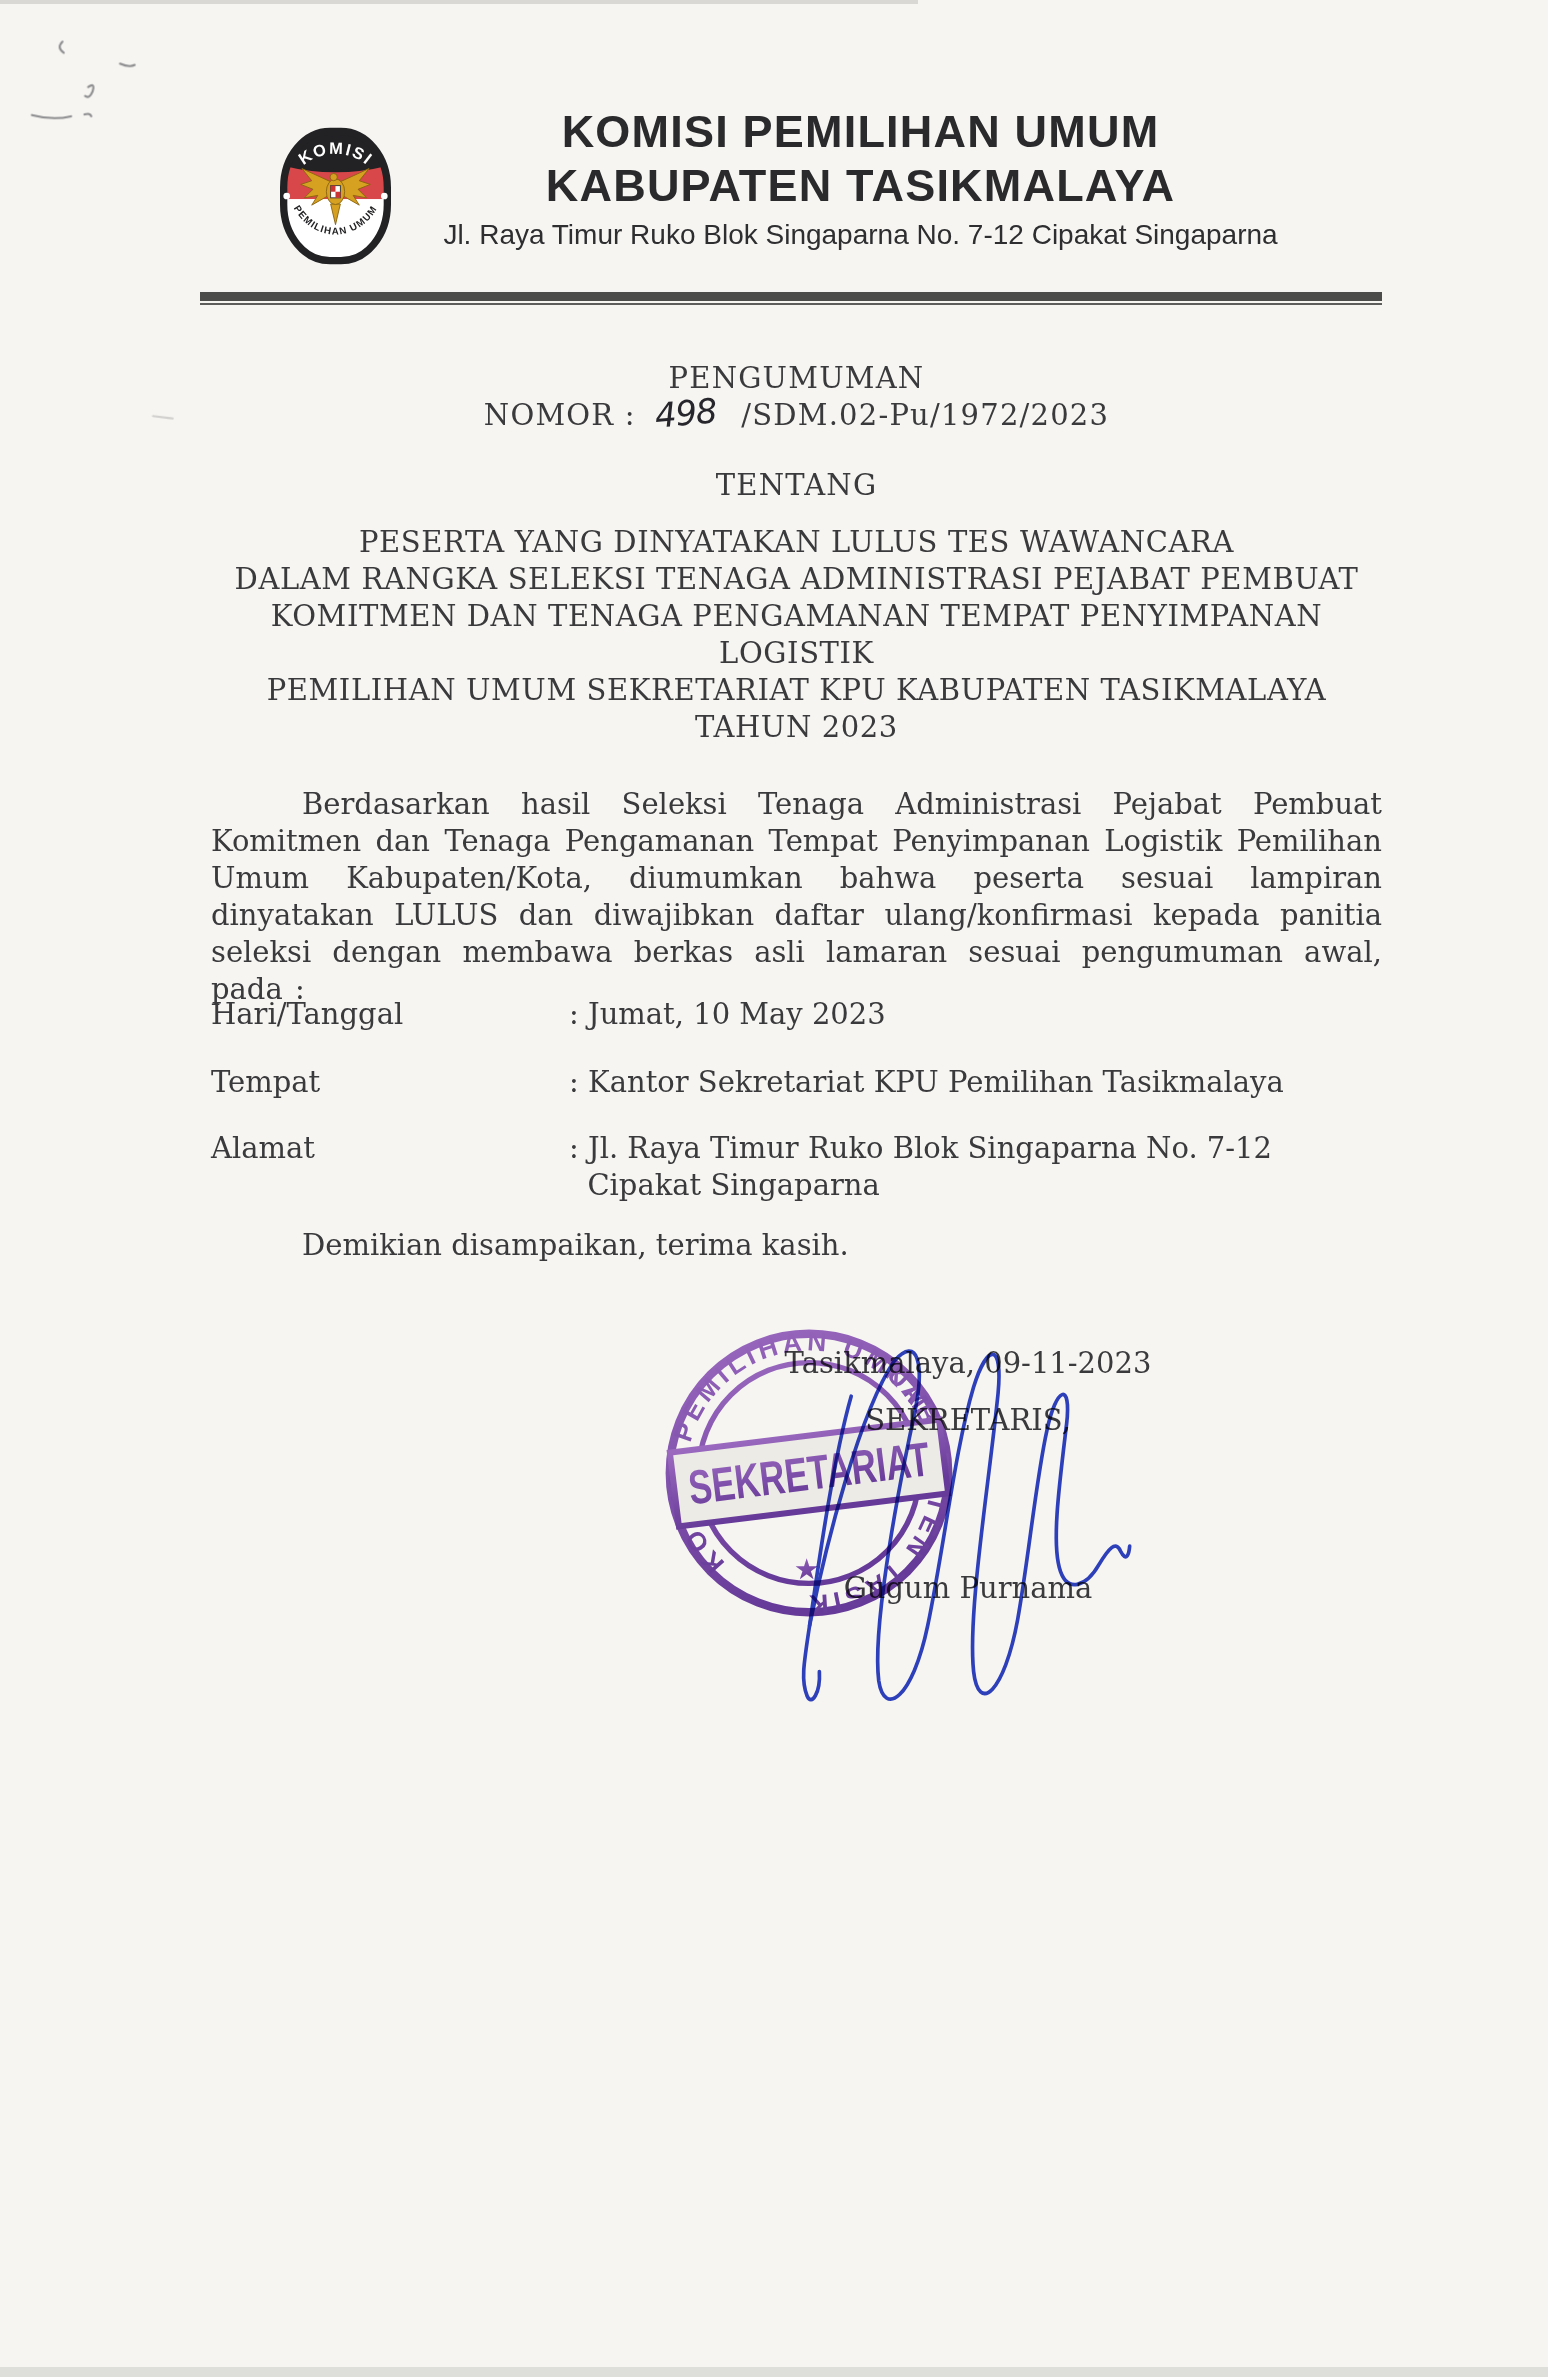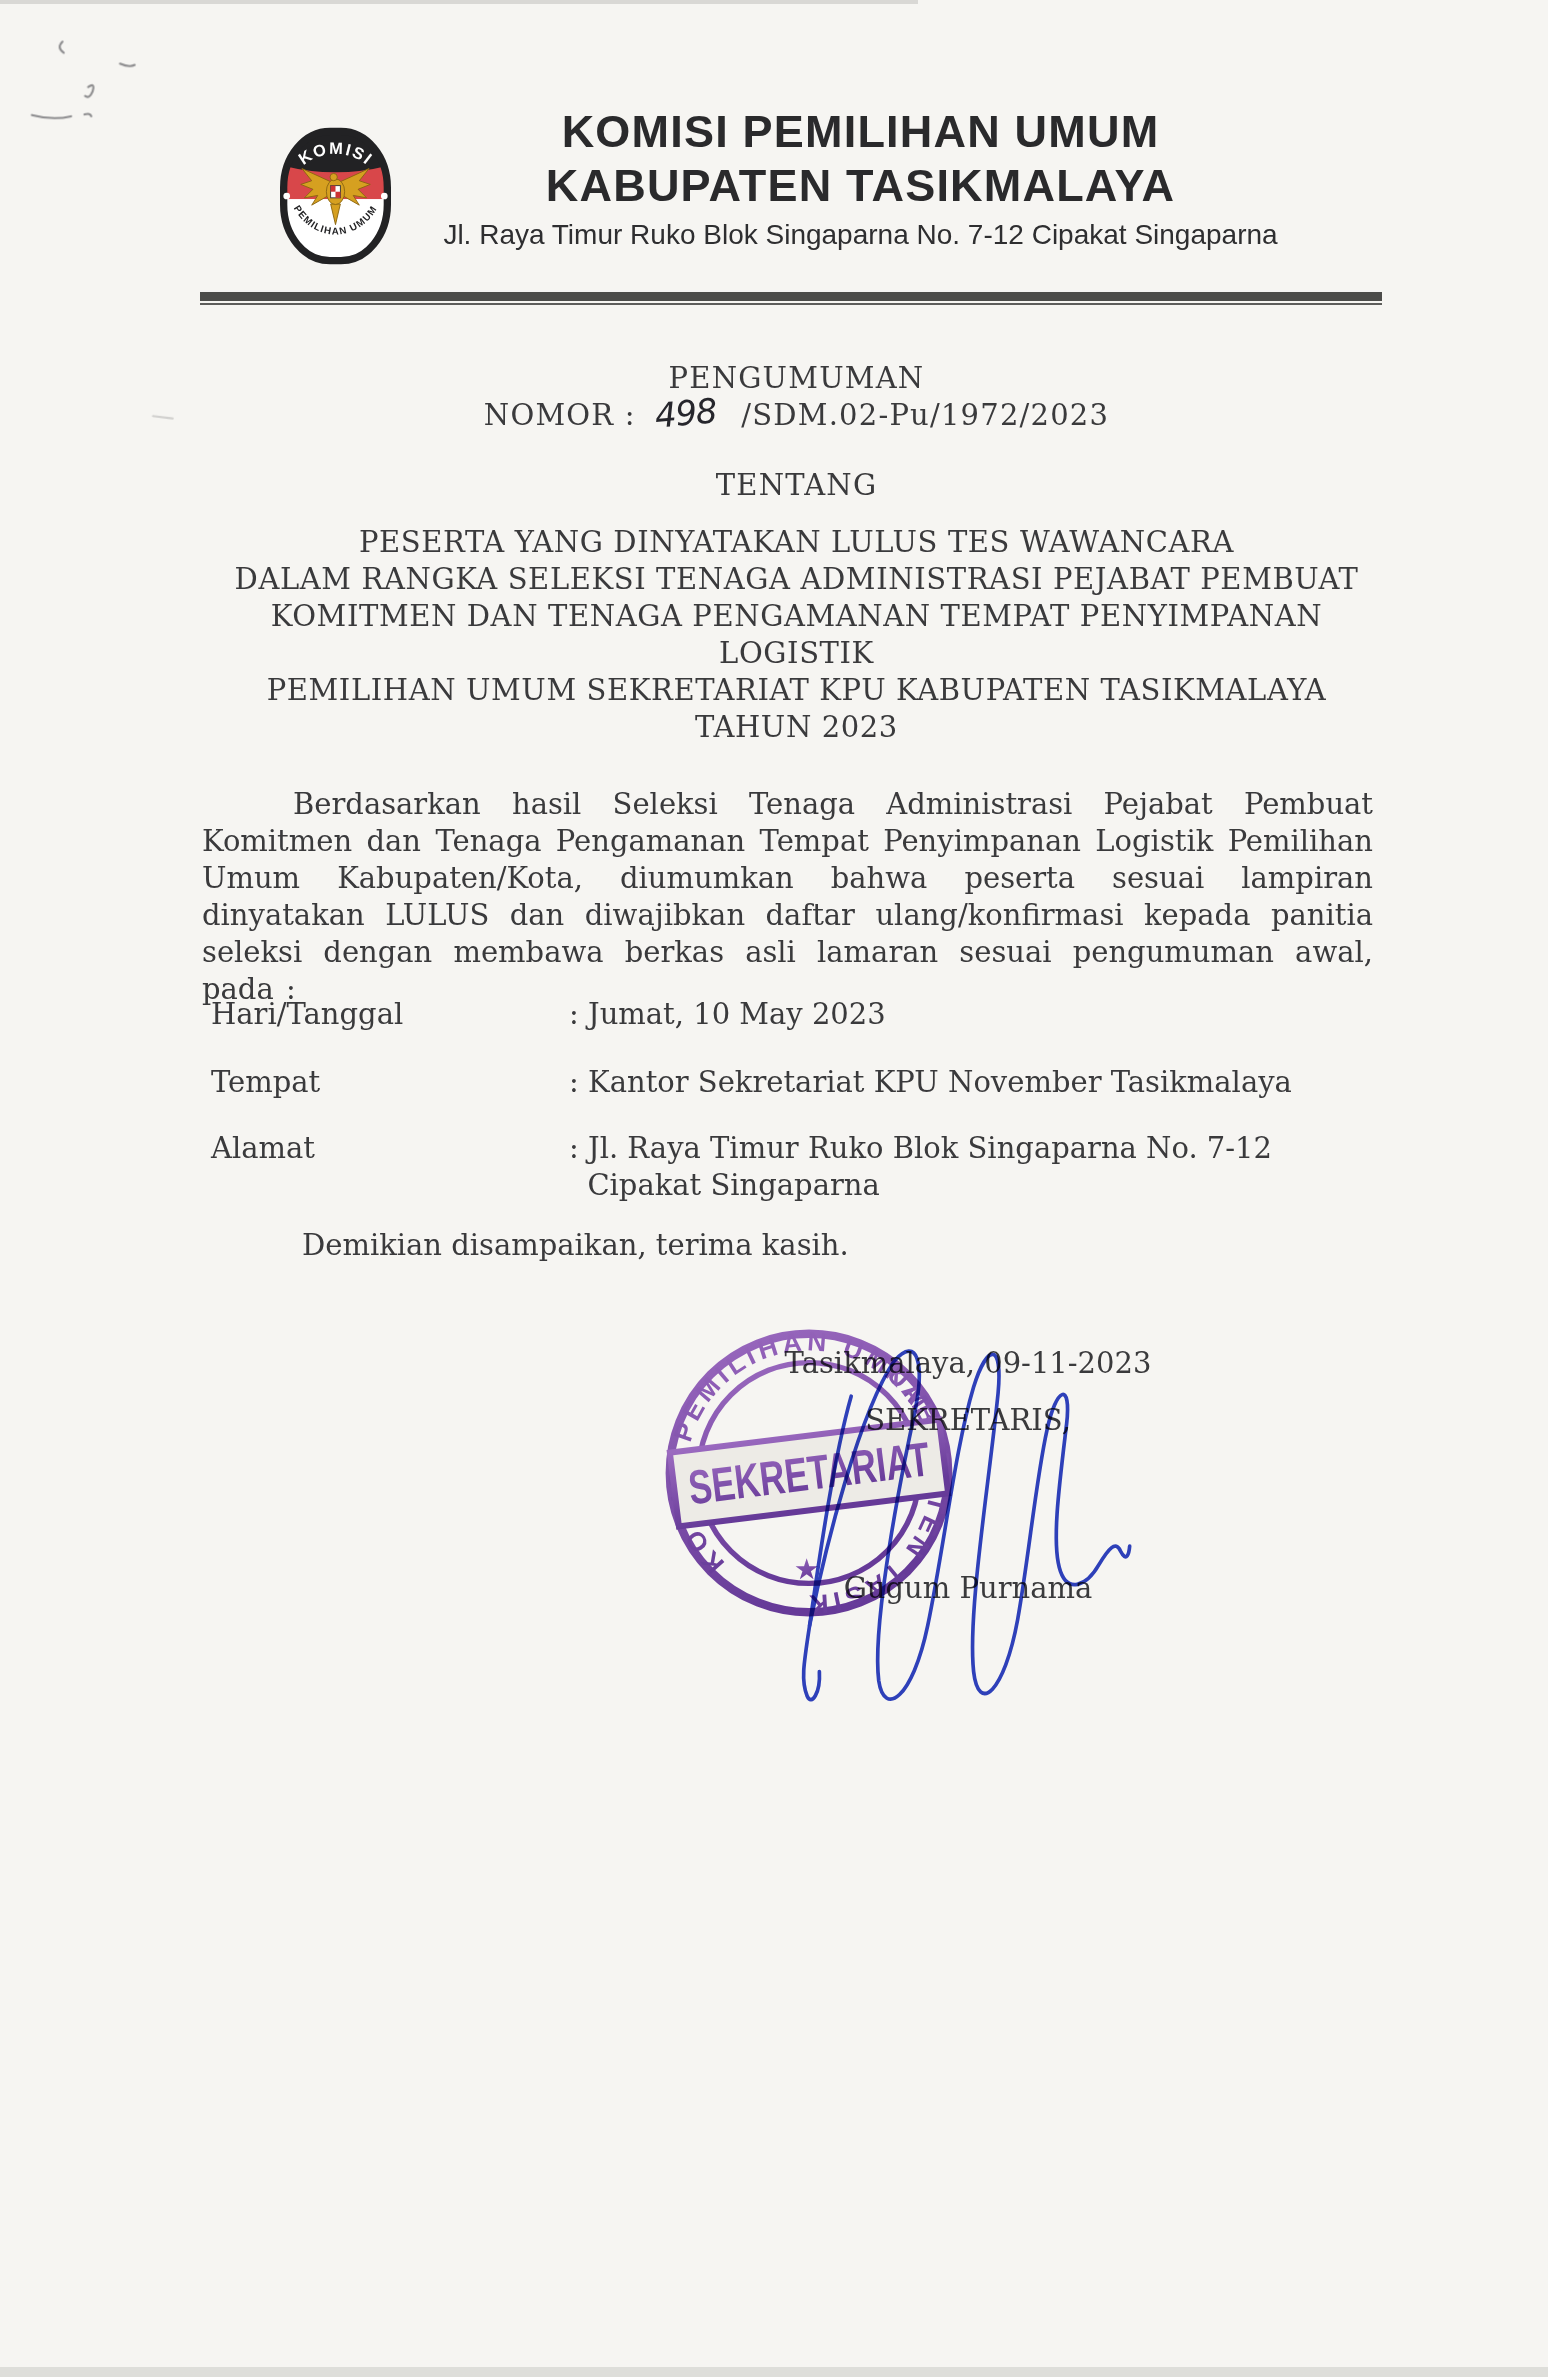--- a/index.html
+++ b/index.html
@@ -24,21 +24,21 @@
   .heading{top:361px;letter-spacing:1.2px;line-height:35px;}
   .nomor-line{display:flex;justify-content:center;align-items:baseline;gap:16px;}
   .handwritten{
     font-family:"DejaVu Sans",sans-serif;font-style:italic;font-size:34px;
     color:#26262c;display:inline-block;transform:rotate(-5deg);
     margin:0 8.6px 0 3.7px;letter-spacing:-1.2px;
   }
   .tentang{top:468px;letter-spacing:1.2px;}
   .title-block{top:524px;line-height:37px;letter-spacing:0.6px;}
   .para{
-    position:absolute;left:202px;top:786px;width:1171px;font-size:29px;
+    position:absolute;left:211px;top:786px;width:1171px;font-size:29px;
     line-height:37px;text-align:justify;text-indent:91px;word-spacing:3.1px;
   }
   .detail-row{position:absolute;left:211px;font-size:29px;line-height:37px;}
   .dt-label{display:inline-block;width:358px;}
   .row-0{top:996px;} .row-1{top:1064px;} .row-2{top:1130px;}
   .wrap2{padding-left:18.4px;}
   .closing{position:absolute;left:211px;top:1228px;font-size:29px;text-indent:91px;width:980px;}
   
   .sig-text{position:absolute;left:778px;width:380px;text-align:center;font-size:29px;}
   .sig-date{top:1346px;}
@@ -137,21 +137,21 @@
     <div>PEMILIHAN UMUM SEKRETARIAT KPU KABUPATEN TASIKMALAYA</div>
     <div>TAHUN 2023</div>
   </div>
 
   <div class="para">Berdasarkan hasil Seleksi Tenaga Administrasi Pejabat Pembuat Komitmen dan Tenaga Pengamanan Tempat Penyimpanan Logistik Pemilihan Umum Kabupaten/Kota, diumumkan bahwa peserta sesuai lampiran dinyatakan LULUS dan diwajibkan daftar ulang/konfirmasi kepada panitia seleksi dengan membawa berkas asli lamaran sesuai pengumuman awal, pada :</div>
 
   <div class="detail-row row-0">
     <span class="dt-label">Hari/Tanggal</span><span>:</span>&nbsp;<span>Jumat, 10 May 2023</span>
   </div>
   <div class="detail-row row-1">
-    <span class="dt-label">Tempat</span><span>:</span>&nbsp;<span>Kantor Sekretariat KPU November Tasikmalaya</span>
+    <span class="dt-label">Tempat</span><span>:</span>&nbsp;<span>Kantor Sekretariat KPU Pemilihan Tasikmalaya</span>
   </div>
   <div class="detail-row row-2">
     <span class="dt-label">Alamat</span><span>:</span>&nbsp;<span>Jl. Raya Timur Ruko Blok Singaparna No. 7-12</span>
     <br><span class="dt-label"></span><span class="wrap2">Cipakat Singaparna</span>
   </div>
 
   <div class="closing">Demikian disampaikan, terima kasih.</div>
 
   <div class="sig-text sig-date">Tasikmalaya, 09-11-2023</div>
   <div class="sig-text sig-role">SEKRETARIS,</div>

